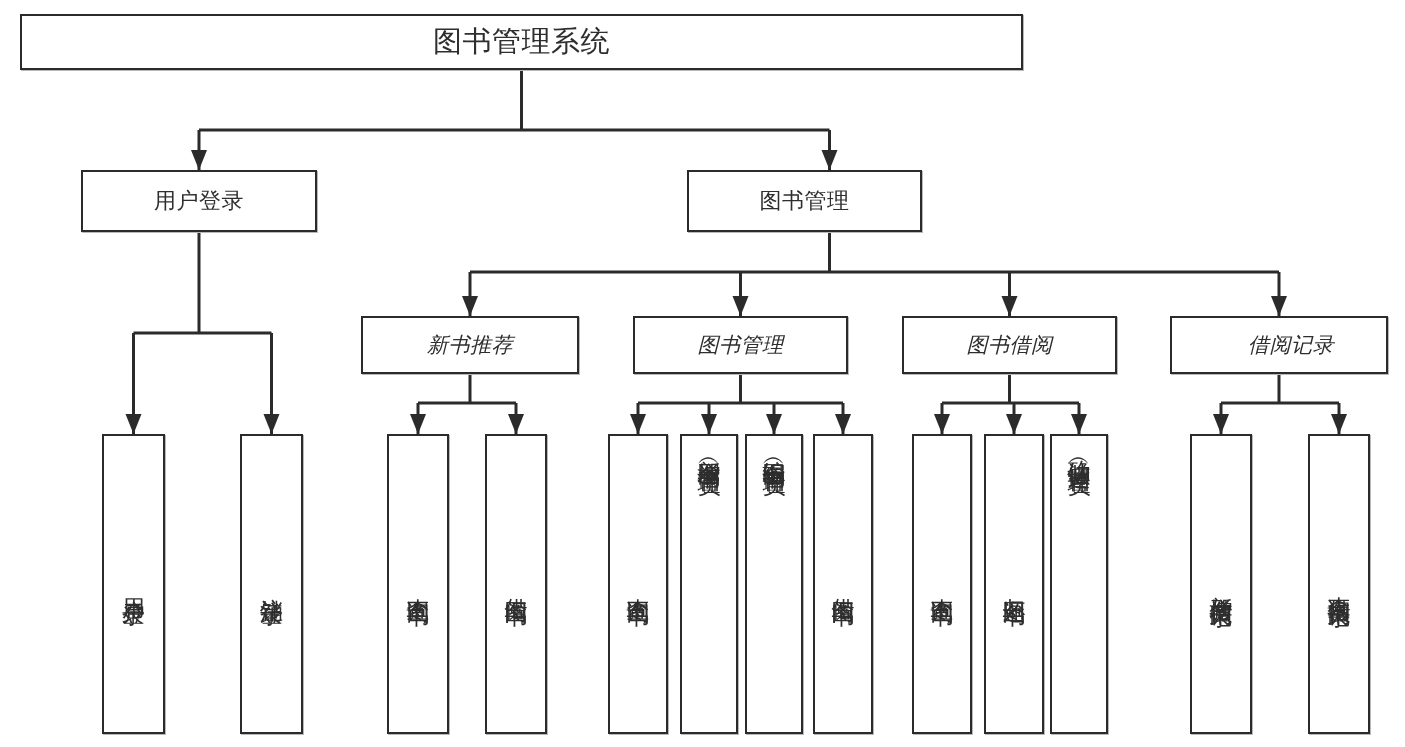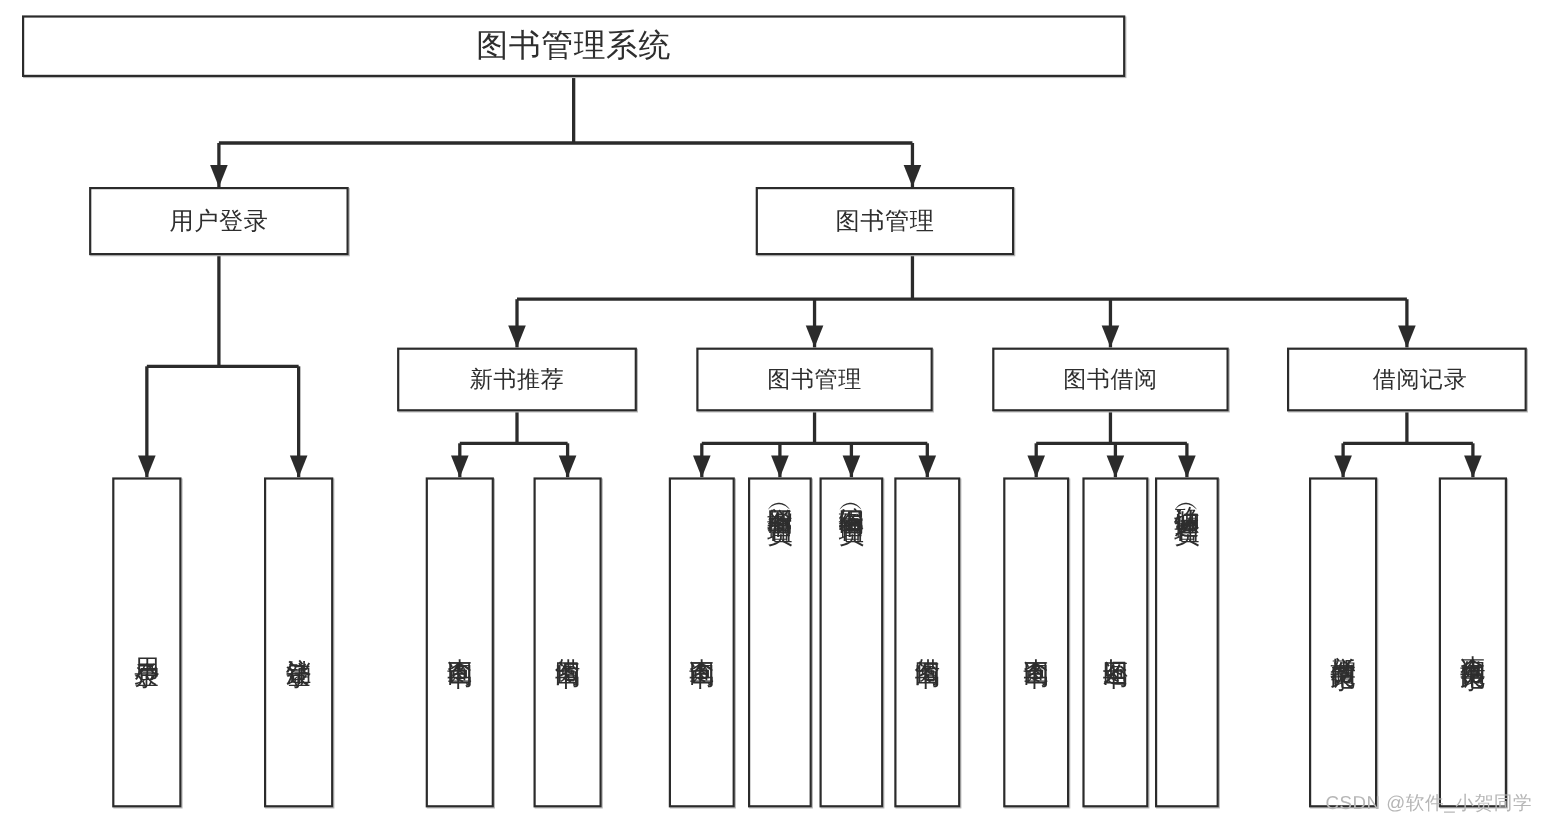--- a/index.html
+++ b/index.html
@@ -6,21 +6,21 @@
   body{width:1405px;height:747px;overflow:hidden;
        font-family:"Liberation Sans","DejaVu Sans",sans-serif;}
   #canvas{position:relative;width:1405px;height:747px;background:#fff;}
   svg#wires{position:absolute;left:0;top:0;width:1405px;height:747px;}
   .node{position:absolute;box-sizing:border-box;background:#ffffff;
         border:2px solid #2b2b2b;box-shadow:1px 1px 0 0 #b9b9b9;
         display:flex;align-items:center;justify-content:center;}
   .node .lbl{color:#2e2e2e;letter-spacing:.5px;white-space:nowrap;}
   .node.root .lbl{font-size:29px;}
   .node.lvl2 .lbl{font-size:22px;}
-  .node.lvl3 .lbl{font-size:21px;}
+  .node.lvl3 .lbl{font-size:21px;font-style:italic;}
   .node.leaf{align-items:center;justify-content:center;}
   .node.leaf .lbl{writing-mode:vertical-rl;text-orientation:upright;
         font-size:23px;line-height:1.18;letter-spacing:2px;white-space:normal;
         max-height:288px;}
   .node.leaf.tall .lbl{max-height:286px;}
   .node.leaf.topal{align-items:flex-start;}
   .node.leaf.topal .lbl{margin-top:6px;max-height:none;}
   #watermark{position:absolute;right:12px;bottom:6px;font-size:17px;
         color:#b6b6b6;white-space:nowrap;letter-spacing:.5px;}
 </style>
@@ -137,14 +137,13 @@
       <div class="node leaf topal tall" style="left: 1050px; top: 434px; width: 58px; height: 300px;">
         <span class="lbl">确认归还（管理员）</span>
       </div>
       <div class="node leaf tall" style="left: 1190px; top: 434px; width: 62px; height: 300px;">
         <span class="lbl">新增借阅记录</span>
       </div>
       <div class="node leaf tall" style="left: 1308px; top: 434px; width: 62px; height: 300px;">
         <span class="lbl">查询借阅记录</span>
       </div>
     </div>
-  <div id="watermark">CSDN @软件_小贺同学</div>
 </div>
 
 </body></html>

